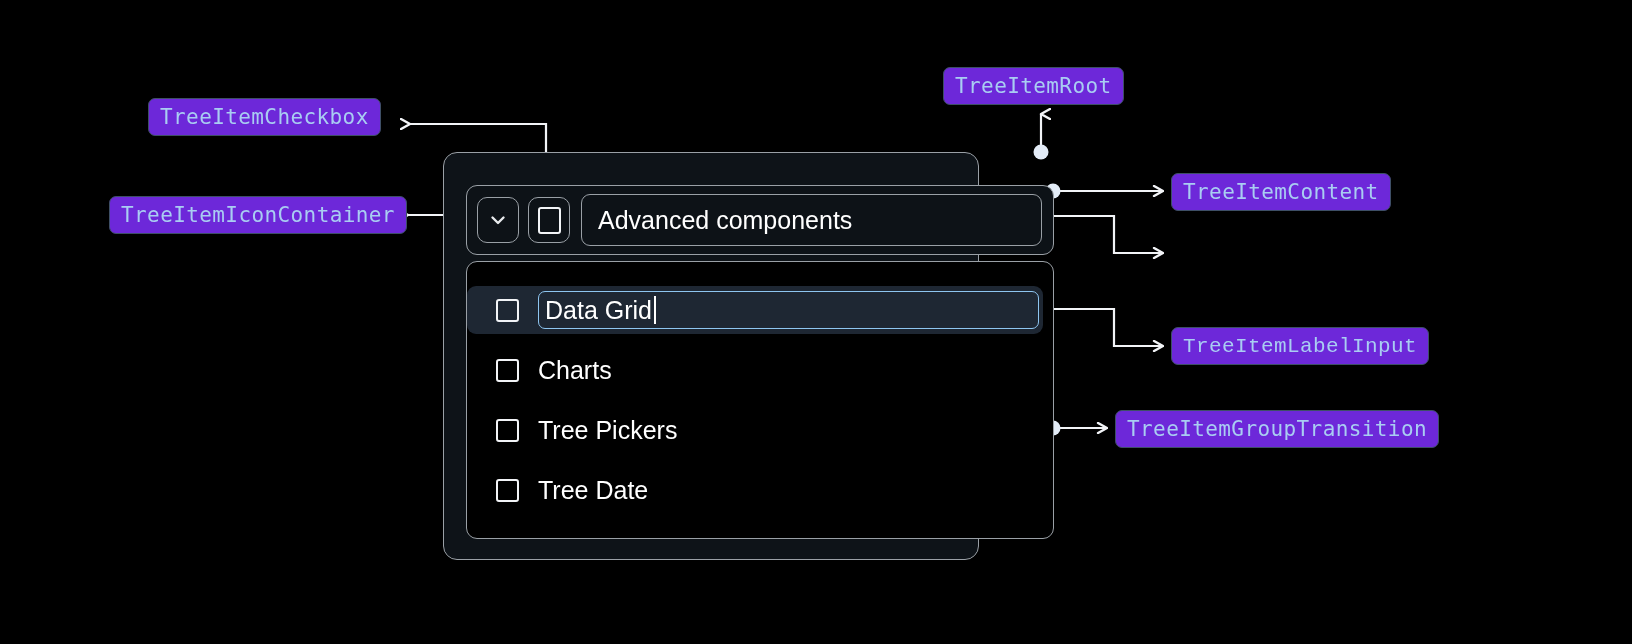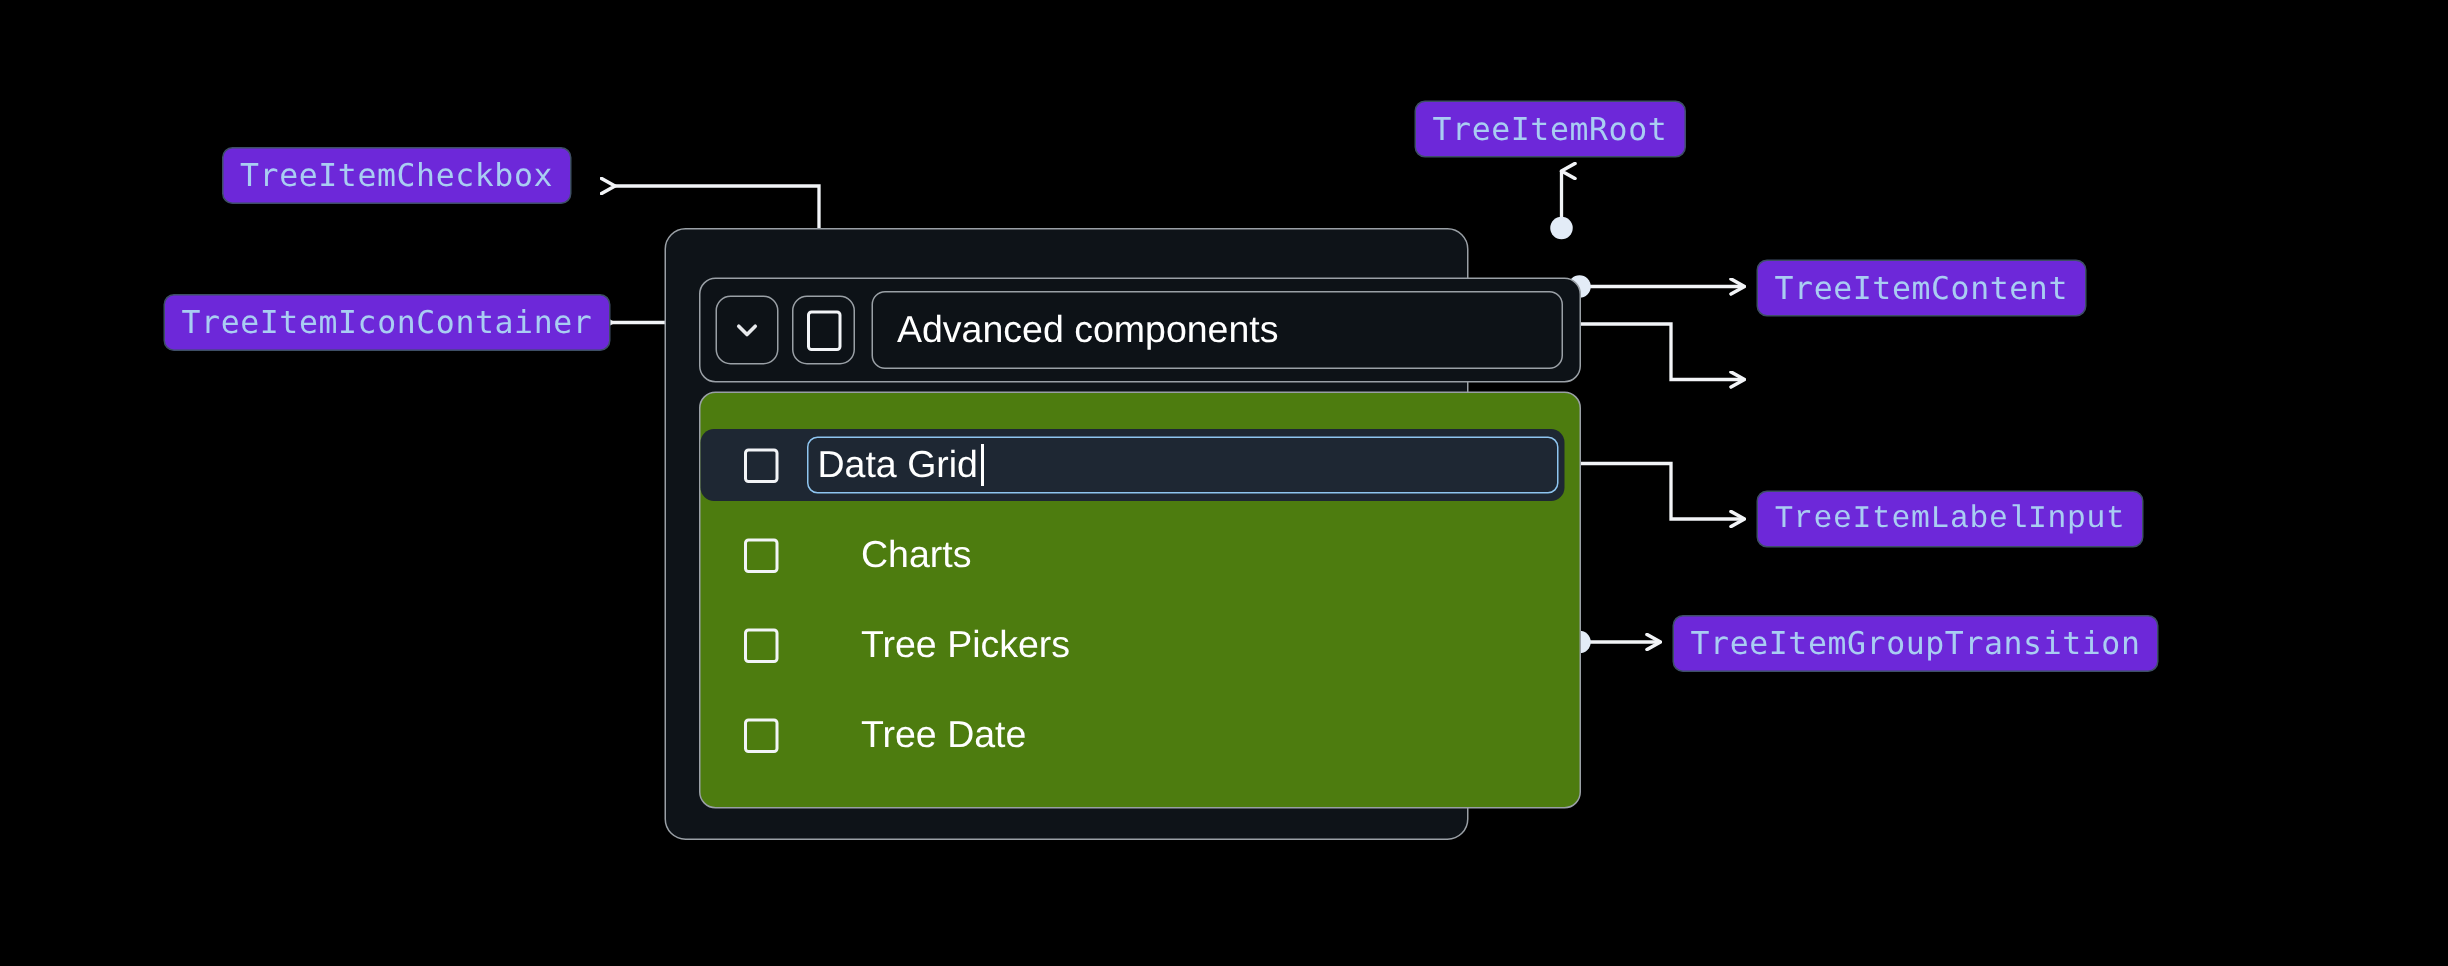--- a/index.html
+++ b/index.html
@@ -105,21 +105,21 @@
     font-size: 25px;
   }
 
   #tree-group {
     position: absolute;
     left: 22px;
     top: 108px;
     width: 588px;
     height: 278px;
     box-sizing: border-box;
-    background: #4d7c0f;
+    background: #000000;
     border: 1.5px solid #9aa0a6;
     border-radius: 11px;
     padding-top: 24px;
     text-align: center;
   }
   .tree-row {
     box-sizing: border-box;
     height: 48px;
     display: flex;
     align-items: center;
@@ -131,21 +131,20 @@
     width: 23px;
     height: 23px;
     border: 2.5px solid #f2f4f7;
     border-radius: 3px;
     flex: none;
     margin-right: 19px;
   }
   .tree-row .row-text {
     color: #ffffff;
     font-size: 25px;
-    margin-left: 36px;
   }
   .tree-row.selected {
     background: #1e2733;
     border-radius: 9px;
     margin-right: 10px;
   }
   #label-input {
     box-sizing: border-box;
     flex: 1;
     height: 38px;

